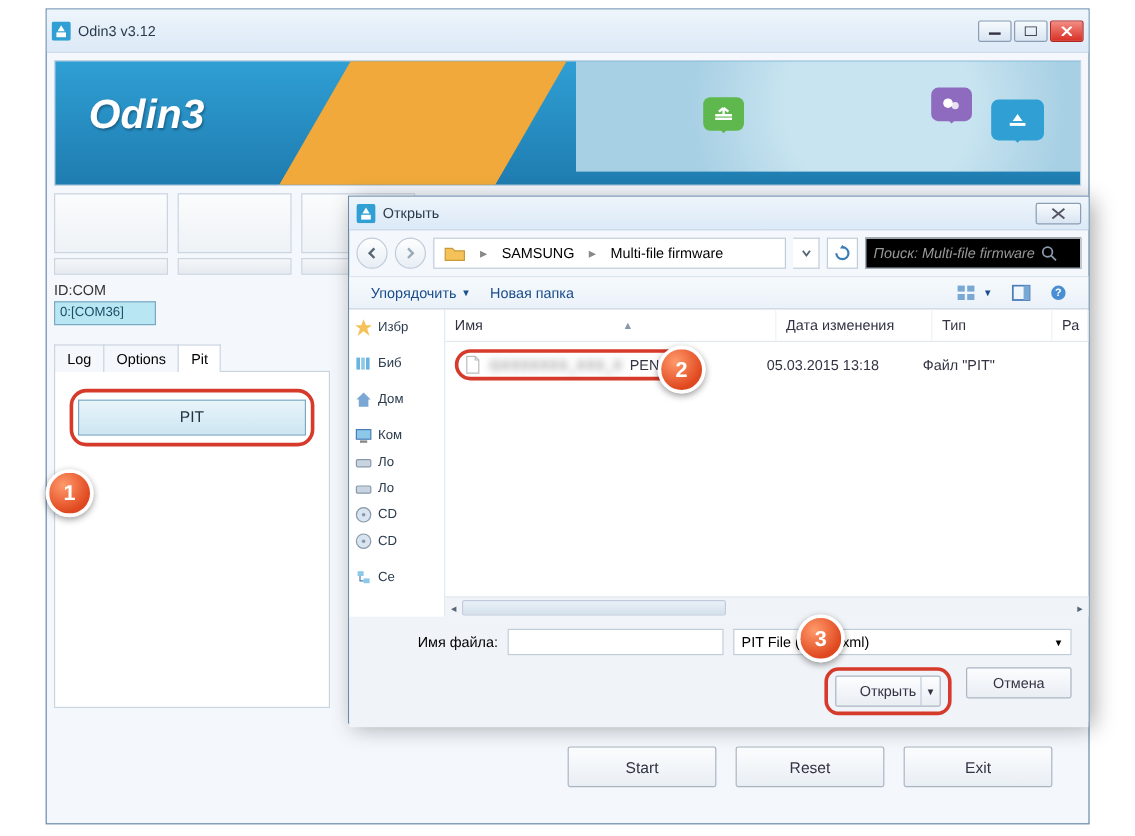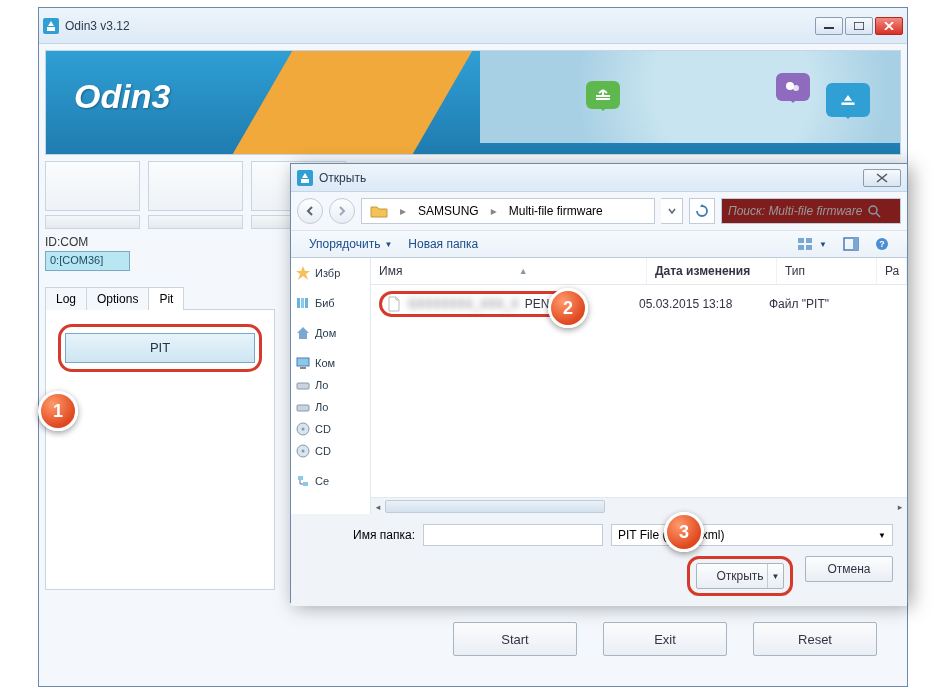--- a/index.html
+++ b/index.html
@@ -38,54 +38,54 @@
 
 .tabs { margin-top: 16px; width: 230px; }
 .tabstrip { display: flex; border-bottom: 1px solid #cbd5e0; }
 .tab { font-size: 12px; padding: 4px 10px; border: 1px solid #cbd5e0; border-bottom: none; background: #f4f8fc; margin-right: -1px; margin-bottom: -1px; }
 .tab.active { background: #fff; font-weight: normal; }
 .tabbody { border: 1px solid #cbd5e0; border-top: none; background: #fff; height: 280px; padding: 14px 12px; position: relative; }
 .hilite-pit { border: 3px solid #d63a2b; border-radius: 14px; padding: 6px 4px; }
 .pit-btn { width: 100%; height: 30px; border: 1px solid #7ba9c4; background: linear-gradient(#e8f4fa,#cde6f2); font-size: 13px; text-align: center; line-height: 28px; color: #234; }
 
 
-.bottomrow { position: absolute; bottom: 30px; right: 30px; display: flex; gap: 26px; }
+.bottomrow { position: absolute; bottom: 30px; right: 30px; display: flex; gap: 16px; }
 .btn { width: 124px; height: 34px; border: 1px solid #aab5c2; background: linear-gradient(#fcfdfe,#e9eef4); font-size: 13px; display:flex; align-items:center; justify-content:center; color:#334; border-radius:2px; }
 
 
 .dialog { position: absolute; left: 290px; top: 163px; width: 618px; height: 440px; border: 1px solid #6b8aab; background: #f4f8fc; box-shadow: 4px 4px 18px rgba(0,0,0,.35); }
 .dlg-title { height: 28px; background: linear-gradient(#eef5fb,#dce9f7); display: flex; align-items: center; padding: 0 6px; border-bottom: 1px solid #c6d5e6; }
 .dlg-title .ticon { width:16px; height:16px; margin-right:6px; }
 .dlg-title .t { flex:1; font-size:12px; color:#2a3b4d; }
 .dlg-title .x { width:38px; height:18px; border:1px solid #8a9db3; border-radius:2px; background:linear-gradient(#f6fafd,#d9e5f2); display:flex; align-items:center; justify-content:center; }
 
 .navbar { display:flex; align-items:center; padding:6px; gap:6px; }
 .navbtn { width:26px; height:26px; border:1px solid #c0ccd9; border-radius:13px; background:linear-gradient(#fdfefe,#e8eef5); display:flex; align-items:center; justify-content:center; font-size:12px; color:#567; }
 .crumbbar { flex:1; height:26px; border:1px solid #c0ccd9; background:#fff; display:flex; align-items:center; font-size:12px; }
 .crumb { padding:0 8px; display:flex; align-items:center; gap:4px; height:100%; }
 .crumb.sep { padding:0 4px; color:#888; }
 .crumb .foldericon { width:18px; height:14px; }
 .dropbtn { width:22px; height:26px; border:1px solid #c0ccd9; border-left:none; background:#fff; display:flex; align-items:center; justify-content:center; }
 .refreshbtn { width:26px; height:26px; border:1px solid #c0ccd9; background:#fff; display:flex; align-items:center; justify-content:center; }
-.searchbox { width:180px; height:26px; border:1px solid #c0ccd9; background:#7f1d1d; display:flex; align-items:center; padding:3px 6px; font-size:12px; color:#999; font-style:italic; gap:6px; }
+.searchbox { width:180px; height:26px; border:1px solid #c0ccd9; background:#000000; display:flex; align-items:center; padding:3px 6px; font-size:12px; color:#999; font-style:italic; gap:6px; }
 
 .toolbar { display:flex; align-items:center; padding:4px 10px; border-top:1px solid #dbe3ec; border-bottom:1px solid #c0ccd9; background:linear-gradient(#f6fafd,#eaf1f8); font-size:12px; color:#1a4d8c; }
 .toolbar .sp { flex:1; }
 .toolbar .tbtn { padding:2px 8px; display:flex; align-items:center; gap:4px; }
 
 .dlgbody { display:flex; height:256px; background:#fff; }
 .navpane { width:80px; border-right:1px solid #e2e8ef; padding:4px 2px; overflow:hidden; }
 .navitem { display:flex; align-items:center; gap:4px; font-size:11px; color:#2a3b4d; padding:3px 2px; white-space:nowrap; }
 .navitem .nicon { width:16px; height:16px; flex-shrink:0; }
 
 .listpane { flex:1; display:flex; flex-direction:column; }
 .listhead { display:flex; border-bottom:1px solid #e2e8ef; font-size:12px; color:#334; }
 .listhead .col { padding:6px 8px; border-right:1px solid #eef2f6; }
 .col-name { flex:1; display:flex; align-items:center; gap:6px; }
-.col-date { width:130px;font-weight:bold; }
+.col-date { width:130px; }
 .col-type { width:100px; }
 .col-size { width:30px; }
 .listrow { display:flex; font-size:12px; color:#334; padding:6px 8px; align-items:center; }
 .listrow .rname { flex:1; display:flex; align-items:center; gap:6px; }
 .listrow .rdate { width:130px; }
 .listrow .rtype { width:100px; }
 .listrow .rsize { width:30px; }
 .hilite-file { border:3px solid #d63a2b; border-radius:14px; padding:2px 4px; display:inline-flex; align-items:center; gap:6px; }
 .blur { color:transparent; text-shadow:0 0 6px rgba(80,80,80,.8); }
 .fileicon { width:16px; height:16px; }
@@ -188,22 +188,22 @@
       <div class="tabbody">
         <div class="hilite-pit">
           <div class="pit-btn">PIT</div>
         </div>
       </div>
     </div>
   </div>
 
   <div class="bottomrow">
     <div class="btn">Start</div>
+    <div class="btn">Reset</div>
     <div class="btn">Exit</div>
-    <div class="btn">Reset</div>
   </div>
 </div>
 
 <div class="dialog">
   <div class="dlg-title">
     <svg class="ticon" viewBox="0 0 16 16">
         <rect width="16" height="16" rx="2" fill="#2f9fd4"></rect>
         <rect x="4" y="9" width="8" height="4" fill="#fff"></rect>
         <path d="M8 3 L11 8 H5 Z" fill="#fff"></path>
       </svg>
@@ -385,21 +385,21 @@
       <div class="hscroll">
         <div class="arrow l">◂</div>
         <div class="thumb"></div>
         <div class="arrow r">▸</div>
       </div>
     </div>
   </div>
 
   <div class="dlgfoot">
     <div class="fnrow">
-      <label>Имя папка:</label>
+      <label>Имя файла:</label>
       <input class="fninput" style="">
       <div class="filter">
         <span>PIT File (*.pit, *.xml)</span>
         <span style="font-size:8px">▼</span>
       </div>
     </div>
     <div class="actrow">
       <span class="hilite-open">
         <div class="dlgbtn split">
           <span>Открыть</span>

